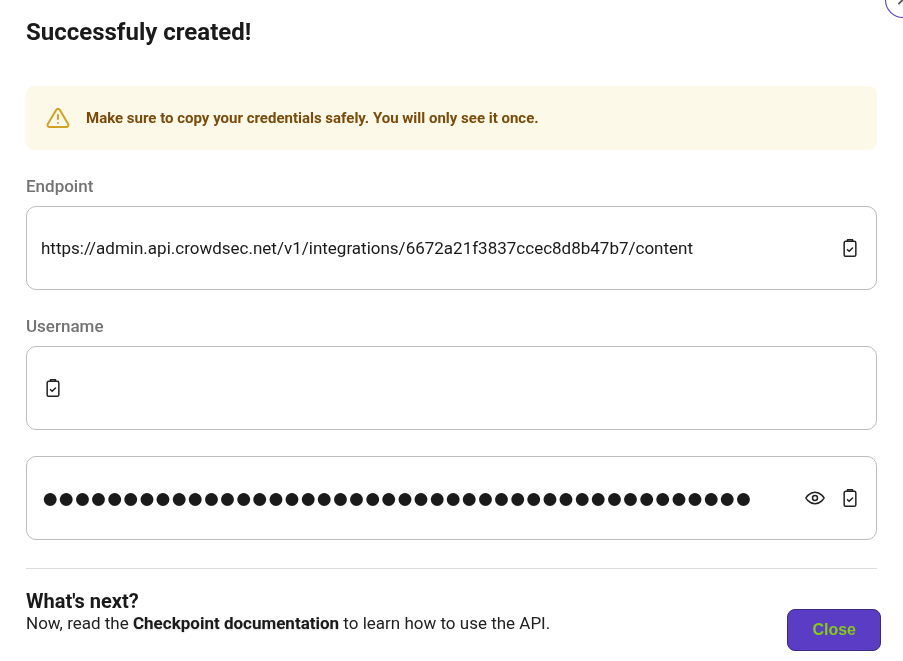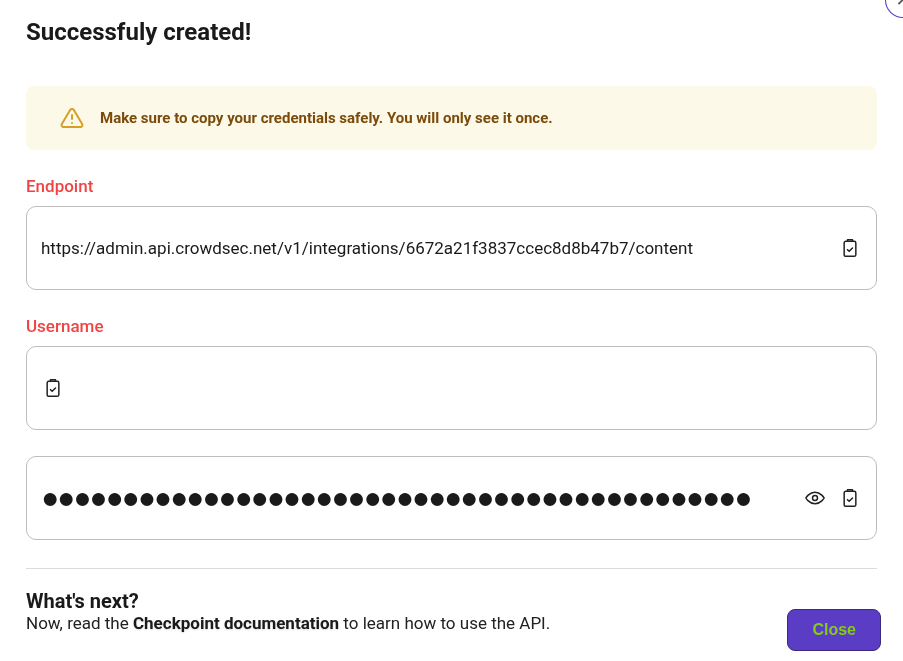--- a/index.html
+++ b/index.html
@@ -43,36 +43,36 @@
     }
     .close-x {
       font-size: 18px;
       color: #555;
       line-height: 1;
     }
     .warning-box {
       margin-top: 40px;
       background: #fdf9e9;
       border-radius: 8px;
-      padding: 20px 34px;
+      padding: 20px 20px;
       display: flex;
       align-items: center;
       gap: 16px;
     }
     .warning-text {
       color: #7a4b0a;
       font-weight: 700;
       font-size: 15px;
     }
     .field-group {
       margin-top: 26px;
     }
     .field-label {
       font-size: 17px;
-      color: #ef4444;
+      color: #737373;
       font-weight: 500;
       margin-bottom: 10px;
       display: block;
     }
     .field-row {
       border: 1px solid #bdbdbd;
       border-radius: 10px;
       padding: 29px 14px;
       display: flex;
       align-items: center;

